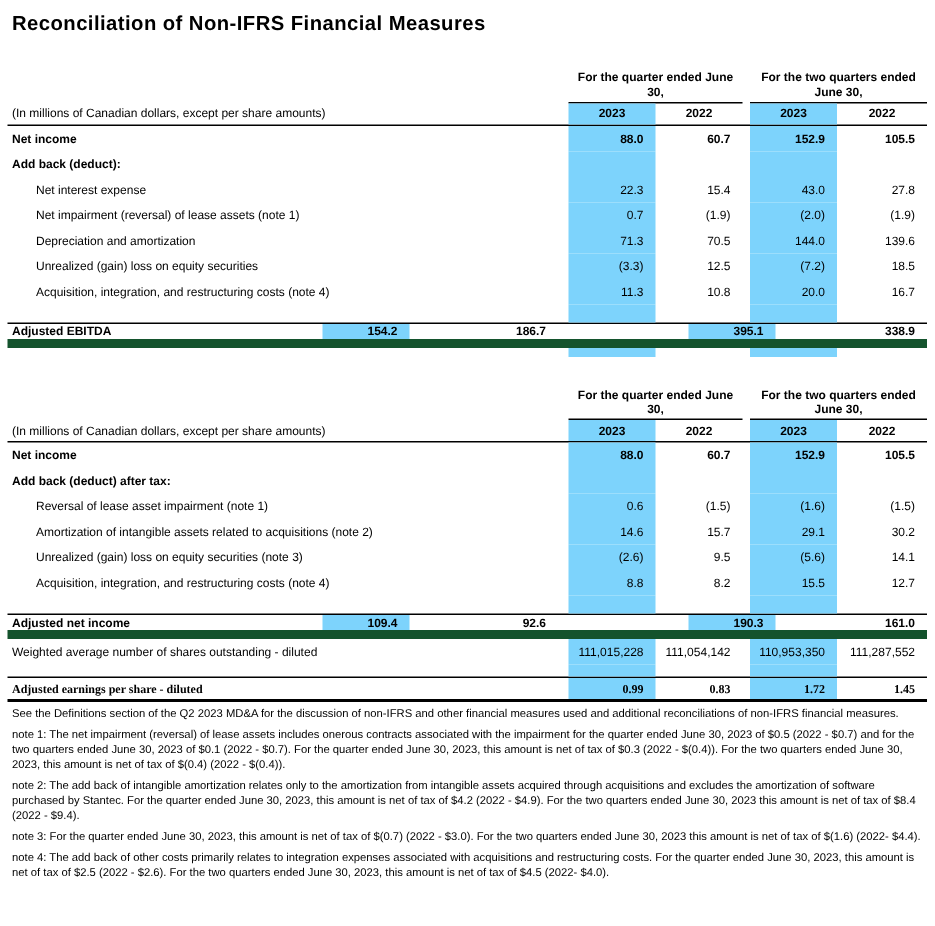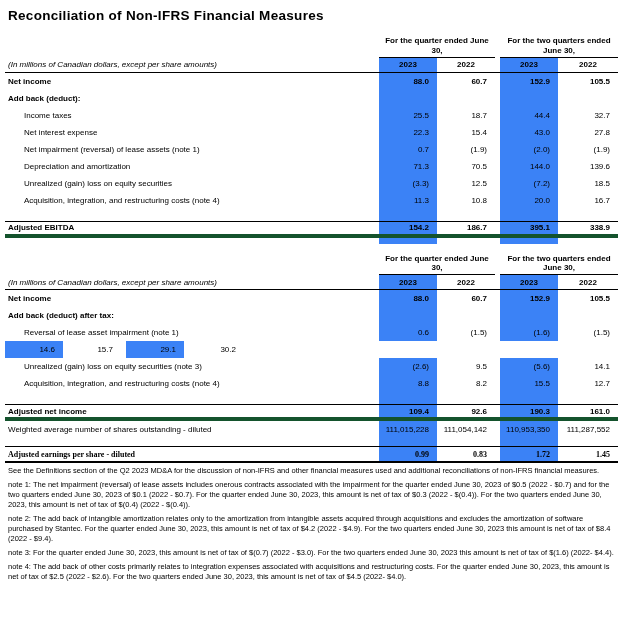--- a/index.html
+++ b/index.html
@@ -9,46 +9,46 @@
     background: #ffffff; color: #000000;
     font-family: "Liberation Sans", sans-serif;
     overflow: hidden;
   }
   .page { padding: 7px 5px 0 5px; }
   .title {
     font-size: 13.5px; font-weight: bold; letter-spacing: 0.3px;
     margin: 1px 0 13px 3px;
   }
   .tbl { width: 613px; }
-  .row { display: flex; align-items: center; height: 17px; }
+  .row { display: flex; align-items: center; height: 17px; justify-content: flex-end; }
   .lbl { flex: 1; font-size: 8px; padding-left: 3px; }
   .ind .lbl { padding-left: 19px; }
   .v {
     width: 58px; align-self: stretch;
     display: flex; align-items: center; justify-content: flex-end;
     font-size: 8px; padding-right: 8px;
   }
   .c4 { width: 60px; }
-  .shade { background: #3b82f6; }
+  .shade { background: #7dd3fc; }
   .gap { width: 5px; align-self: stretch; }
   .bold, .bold .lbl, .bold .v { font-weight: bold; }
   .bt { border-top: 1px solid #000; }
-  .bb { border-bottom: 4px solid #14532d; }
+  .bb { border-bottom: 6px solid #14532d; gap: 41px; }
   .bb2 { border-bottom: 2px solid #000; font-family: Liberation Serif, serif; }
   
   .ghdr { height: auto; align-items: flex-end; }
   .grp {
     font-size: 8px; font-weight: bold; text-align: center; line-height: 1.22;
     border-bottom: 1px solid #000; padding-bottom: 1px;
   }
   .g1 { width: 116px; }
-  .g2 { width: 118px; }
+  .g2 { width: 118px; margin-top: 11px; }
   
   .yhdr { height: 15px; border-bottom: 1px solid #000; }
-  .units { font-style: italic; }
+  .units { }
   .yr { justify-content: center; padding-right: 0; font-weight: bold; }
   .sp12 { height: 12px; }
   .sp8 { height: 8px; }
   .sp6 { height: 6px; }
   .t2 { margin-top: 10px; }
   .notes { margin-top: 3px; width: 613px; }
   .notes p {
     font-size: 7.5px; line-height: 9.8px;
     margin: 0 0 4.5px 0; padding-left: 3px;
   }
@@ -85,28 +85,20 @@
     </div>
     <div class="row bold">
       <div class="lbl">Add back (deduct):</div>
       <div class="v c1 shade"></div>
       <div class="v c2"></div>
       <div class="gap"></div>
       <div class="v c3 shade"></div>
       <div class="v c4"></div>
     </div>
     <div class="row ind">
-      <div class="lbl">Income taxes</div>
-      <div class="v c1 shade">25.5</div>
-      <div class="v c2">18.7</div>
-      <div class="gap"></div>
-      <div class="v c3 shade">44.4</div>
-      <div class="v c4">32.7</div>
-    </div>
-    <div class="row ind">
       <div class="lbl">Net interest expense</div>
       <div class="v c1 shade">22.3</div>
       <div class="v c2">15.4</div>
       <div class="gap"></div>
       <div class="v c3 shade">43.0</div>
       <div class="v c4">27.8</div>
     </div>
     <div class="row ind">
       <div class="lbl">Net impairment (reversal) of lease assets (note 1)</div>
       <div class="v c1 shade">0.7</div>
@@ -199,20 +191,21 @@
     </div>
     <div class="row ind">
       <div class="lbl">Reversal of lease asset impairment (note 1)</div>
       <div class="v c1 shade">0.6</div>
       <div class="v c2">(1.5)</div>
       <div class="gap"></div>
       <div class="v c3 shade">(1.6)</div>
       <div class="v c4">(1.5)</div>
     </div>
     <div class="row ind">
+      <div class="lbl">Amortization of intangible assets related to acquisitions (note 2)</div>
       <div class="v c1 shade">14.6</div>
       <div class="v c2">15.7</div>
       <div class="gap"></div>
       <div class="v c3 shade">29.1</div>
       <div class="v c4">30.2</div>
     </div>
     <div class="row ind">
       <div class="lbl">Unrealized (gain) loss on equity securities (note 3)</div>
       <div class="v c1 shade">(2.6)</div>
       <div class="v c2">9.5</div>

